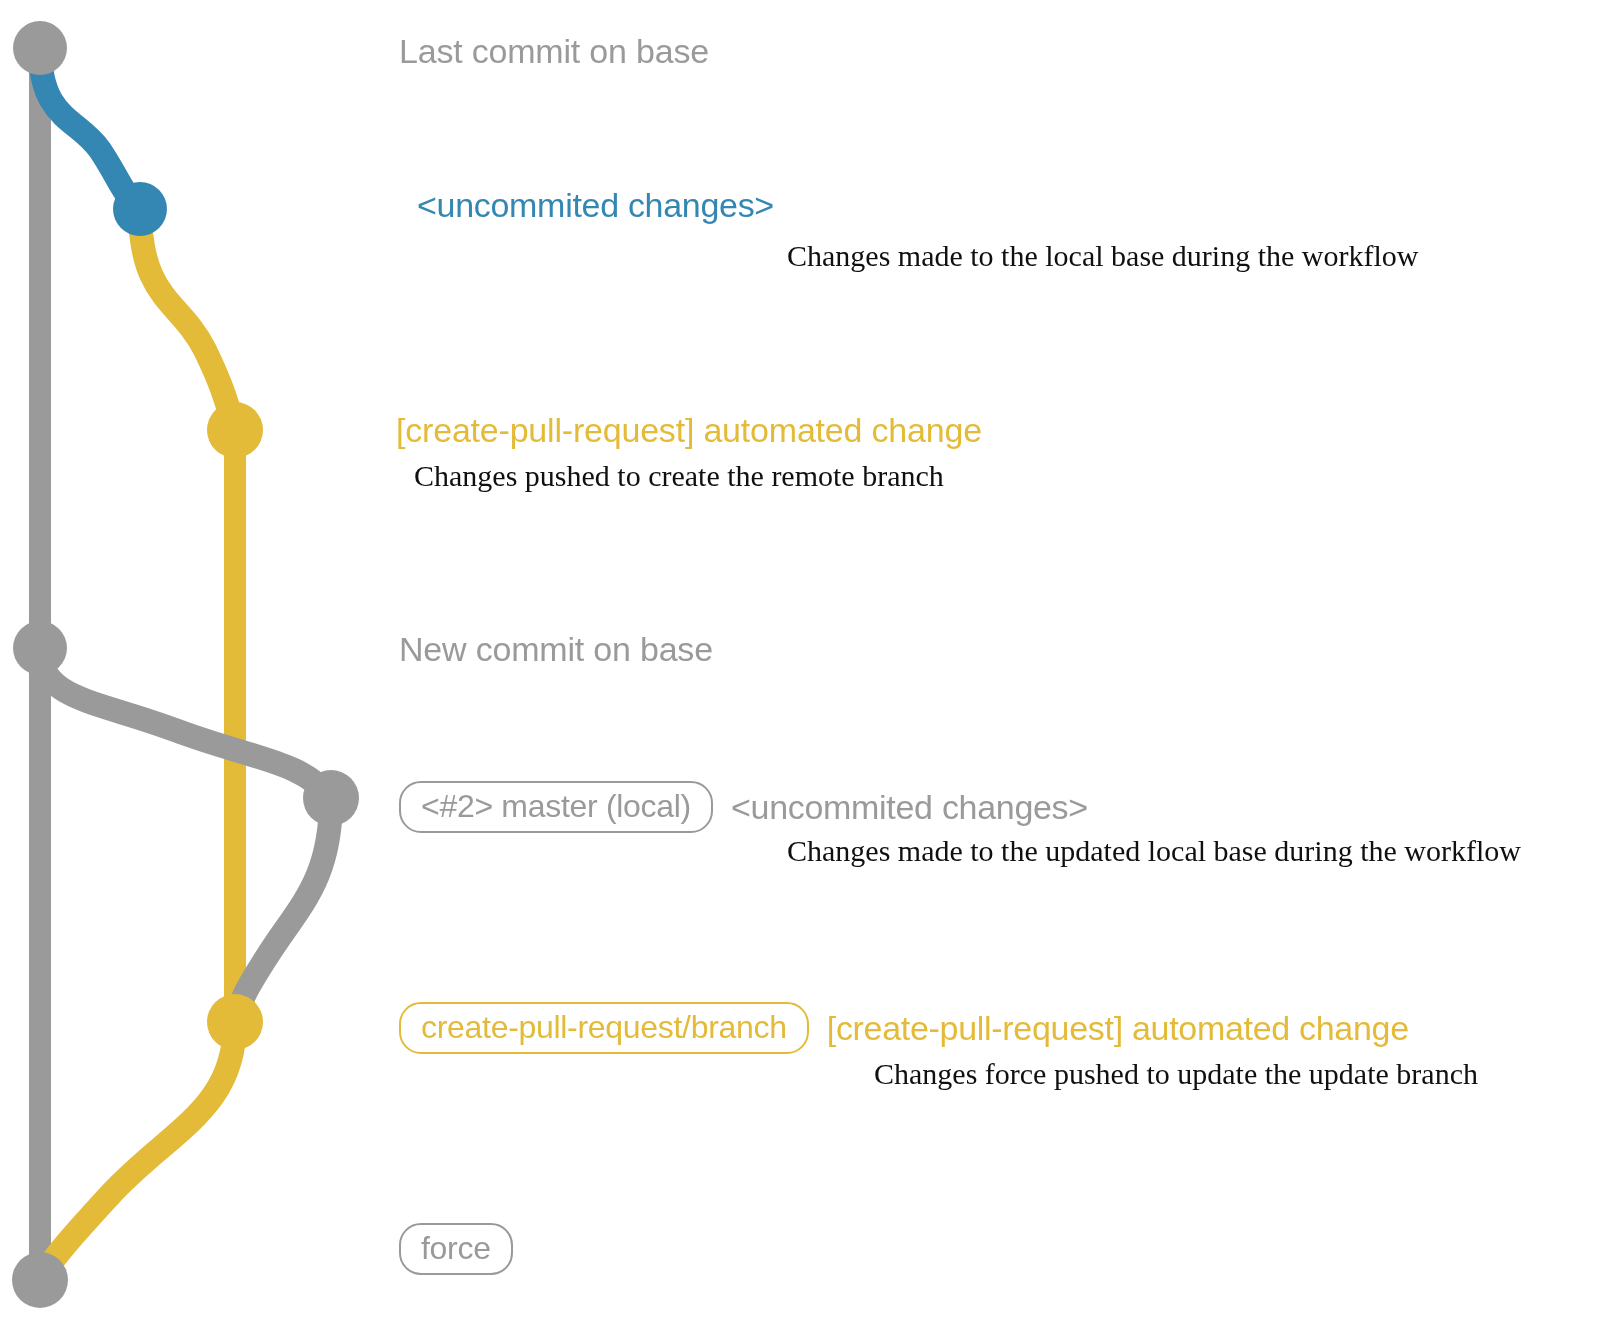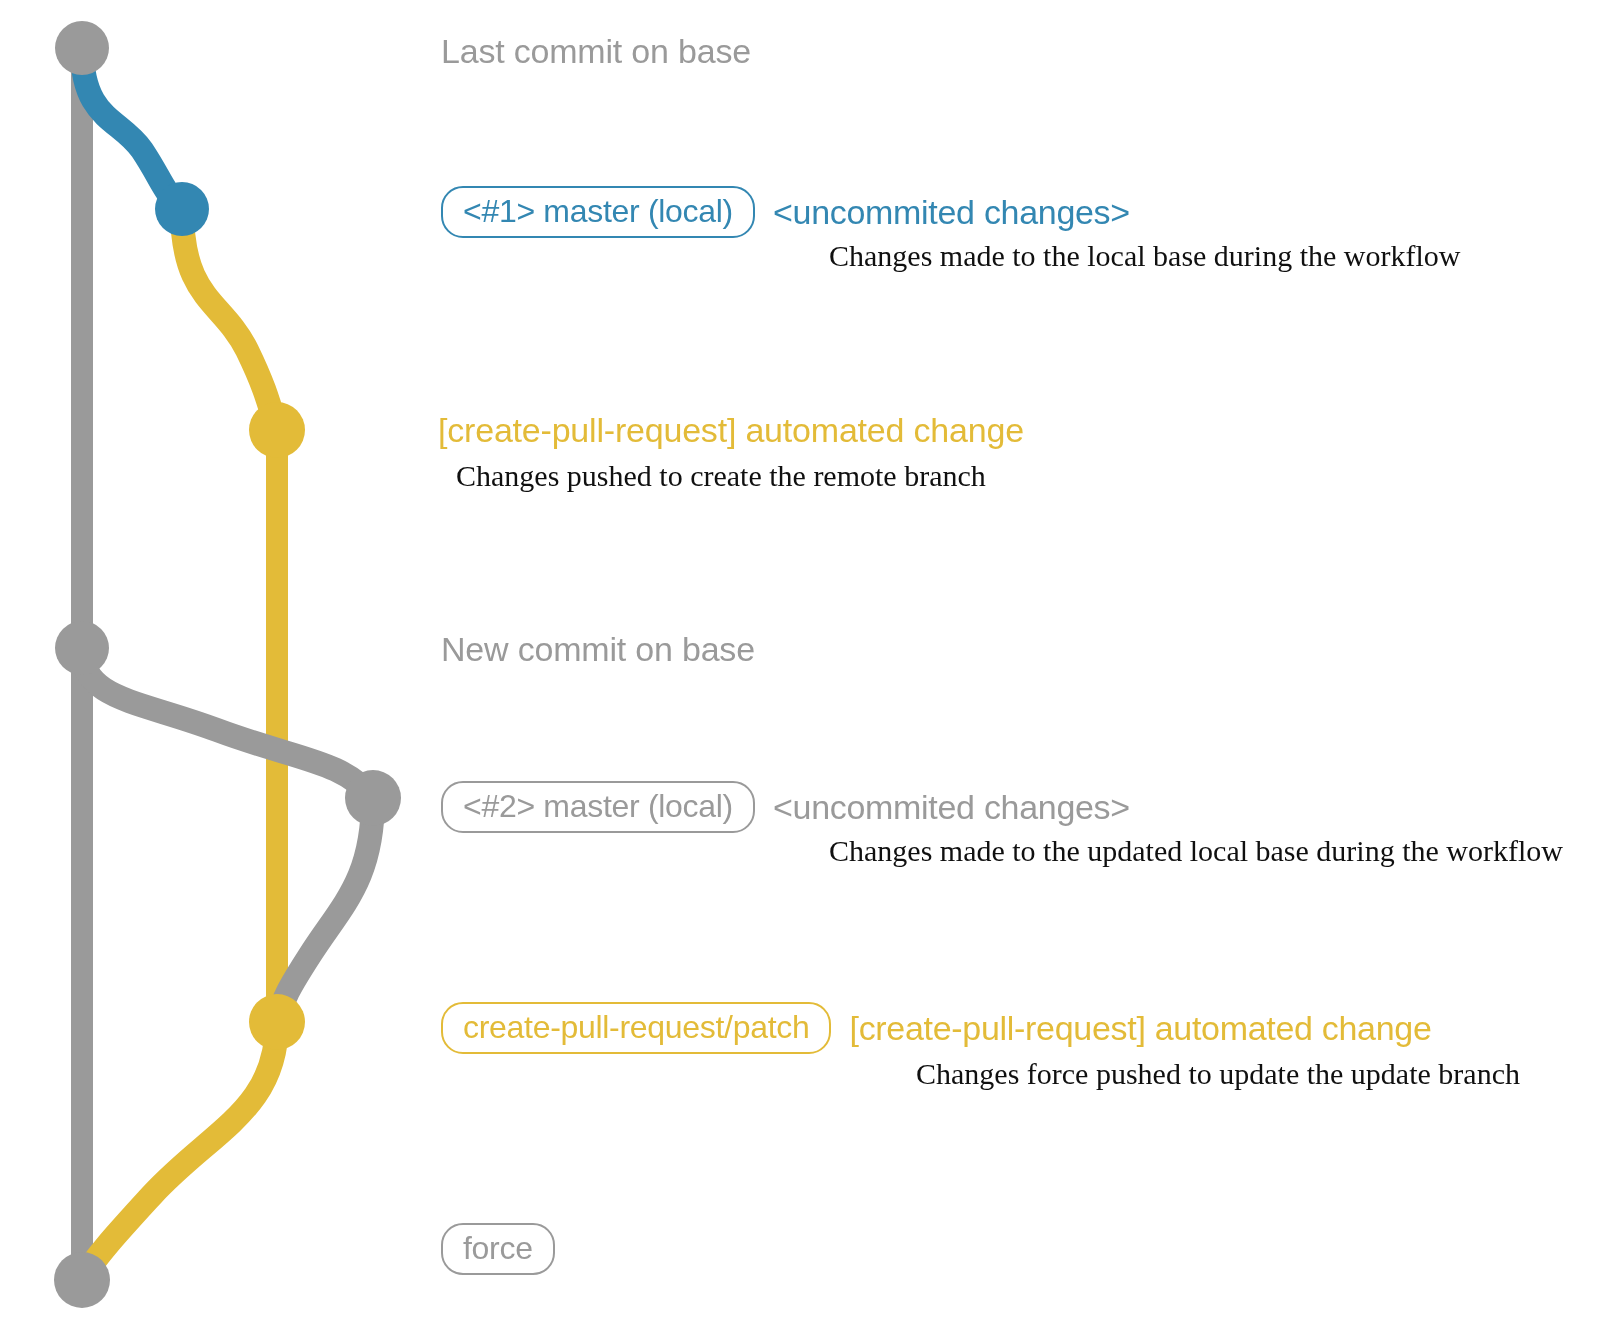--- a/index.html
+++ b/index.html
@@ -12,21 +12,20 @@
     height: 1344px;
     font-family: "Liberation Sans", sans-serif;
     -webkit-font-smoothing: antialiased;
     overflow: hidden;
   }
   #stage {
     position: relative;
     width: 1354px;
     height: 1344px;
     background: #ffffff;
-    margin-left: 42px;
   }
   #graph {
     position: absolute;
     left: 0;
     top: 0;
     width: 1618px;
     height: 1344px;
   }
   .row {
     position: absolute;
@@ -105,42 +104,41 @@
     <circle cx="331" cy="798" r="28" fill="#9a9a9a"></circle>
     <circle cx="235" cy="1022" r="28" fill="#e3bb38"></circle>
     <circle cx="40" cy="1280" r="28" fill="#9a9a9a"></circle>
   </svg>
 
   <div class="row" style="left:399px; top:32px;">
     <span class="plain-label title-gray">Last commit on base</span>
   </div>
 
   <div class="row" style="left:399px; top:186px;">
-    <span class="badge blue">&lt;#1&gt; master (local)</span>
     <span class="subject blue">&lt;uncommited changes&gt;</span>
   </div>
   <div class="desc" style="left:787px; top:239px;">Changes made to the local base during the workflow</div>
 
   <div class="row" style="left:396px; top:411px;">
     <span class="plain-label title-yellow">[create-pull-request] automated change</span>
   </div>
   <div class="desc" style="left:414px; top:459px;">Changes pushed to create the remote branch</div>
 
   <div class="row" style="left:399px; top:630px;">
     <span class="plain-label title-gray">New commit on base</span>
   </div>
 
   <div class="row" style="left:399px; top:781px;">
     <span class="badge gray">&lt;#2&gt; master (local)</span>
     <span class="subject gray">&lt;uncommited changes&gt;</span>
   </div>
   <div class="desc" style="left:787px; top:834px;">Changes made to the updated local base during the workflow</div>
 
   <div class="row" style="left:399px; top:1002px;">
-    <span class="badge yellow">create-pull-request/patch</span>
+    <span class="badge yellow">create-pull-request/branch</span>
     <span class="subject yellow">[create-pull-request] automated change</span>
   </div>
   <div class="desc" style="left:874px; top:1057px;">Changes force pushed to update the update branch</div>
 
   <div class="row" style="left:399px; top:1223px;">
     <span class="badge gray">force</span>
   </div>
 
 </div>
 

